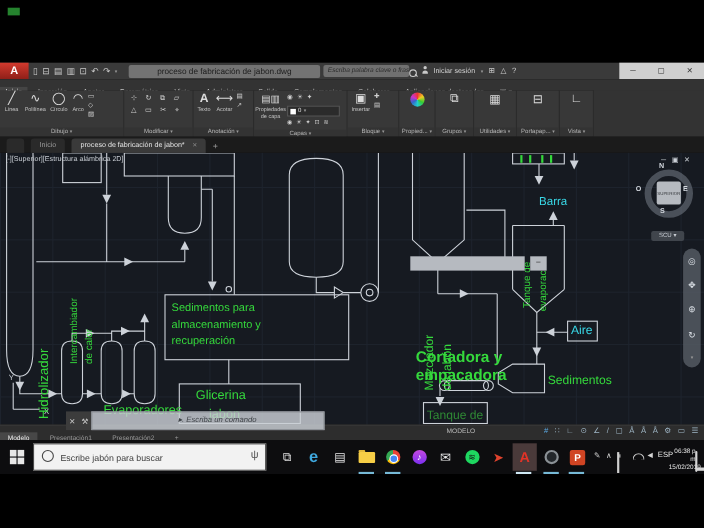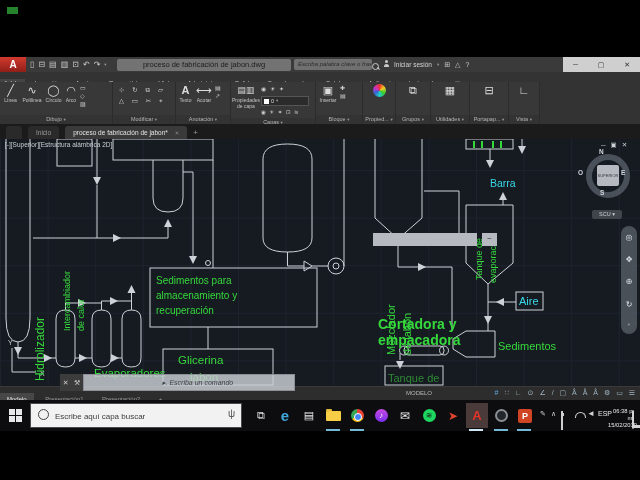--- a/index.html
+++ b/index.html
@@ -486,21 +486,21 @@
   
   <div class="abs" id="taskbar"></div>
   <div class="tico" style="left:4px;">
     <span class="winlogo">
         <i></i>
         <i></i>
         <i></i>
         <i></i>
       </span>
   </div>
-  <div class="abs" id="tsearch">Escribe aquí capa buscar</div>
+  <div class="abs" id="tsearch">Escribe jabón para buscar</div>
   <span class="abs" style="left:38px;top:409px;width:9px;height:9px;border:1.5px solid #444;border-radius:50%;"></span>
   <span class="abs" style="left:228px;top:408px;color:#555;font-size:10px;">ψ</span>
 
   <div class="tico" style="left:250px;color:#ddd;font-size:11px;">
       <span>⧉</span>
     </div>
   <div class="tico" style="left:274px;color:#3fa9e0;font-size:15px;font-weight:bold;">
       <span>e</span>
     </div>
   <div class="tico" style="left:298px;color:#e8e8e8;font-size:11px;">

